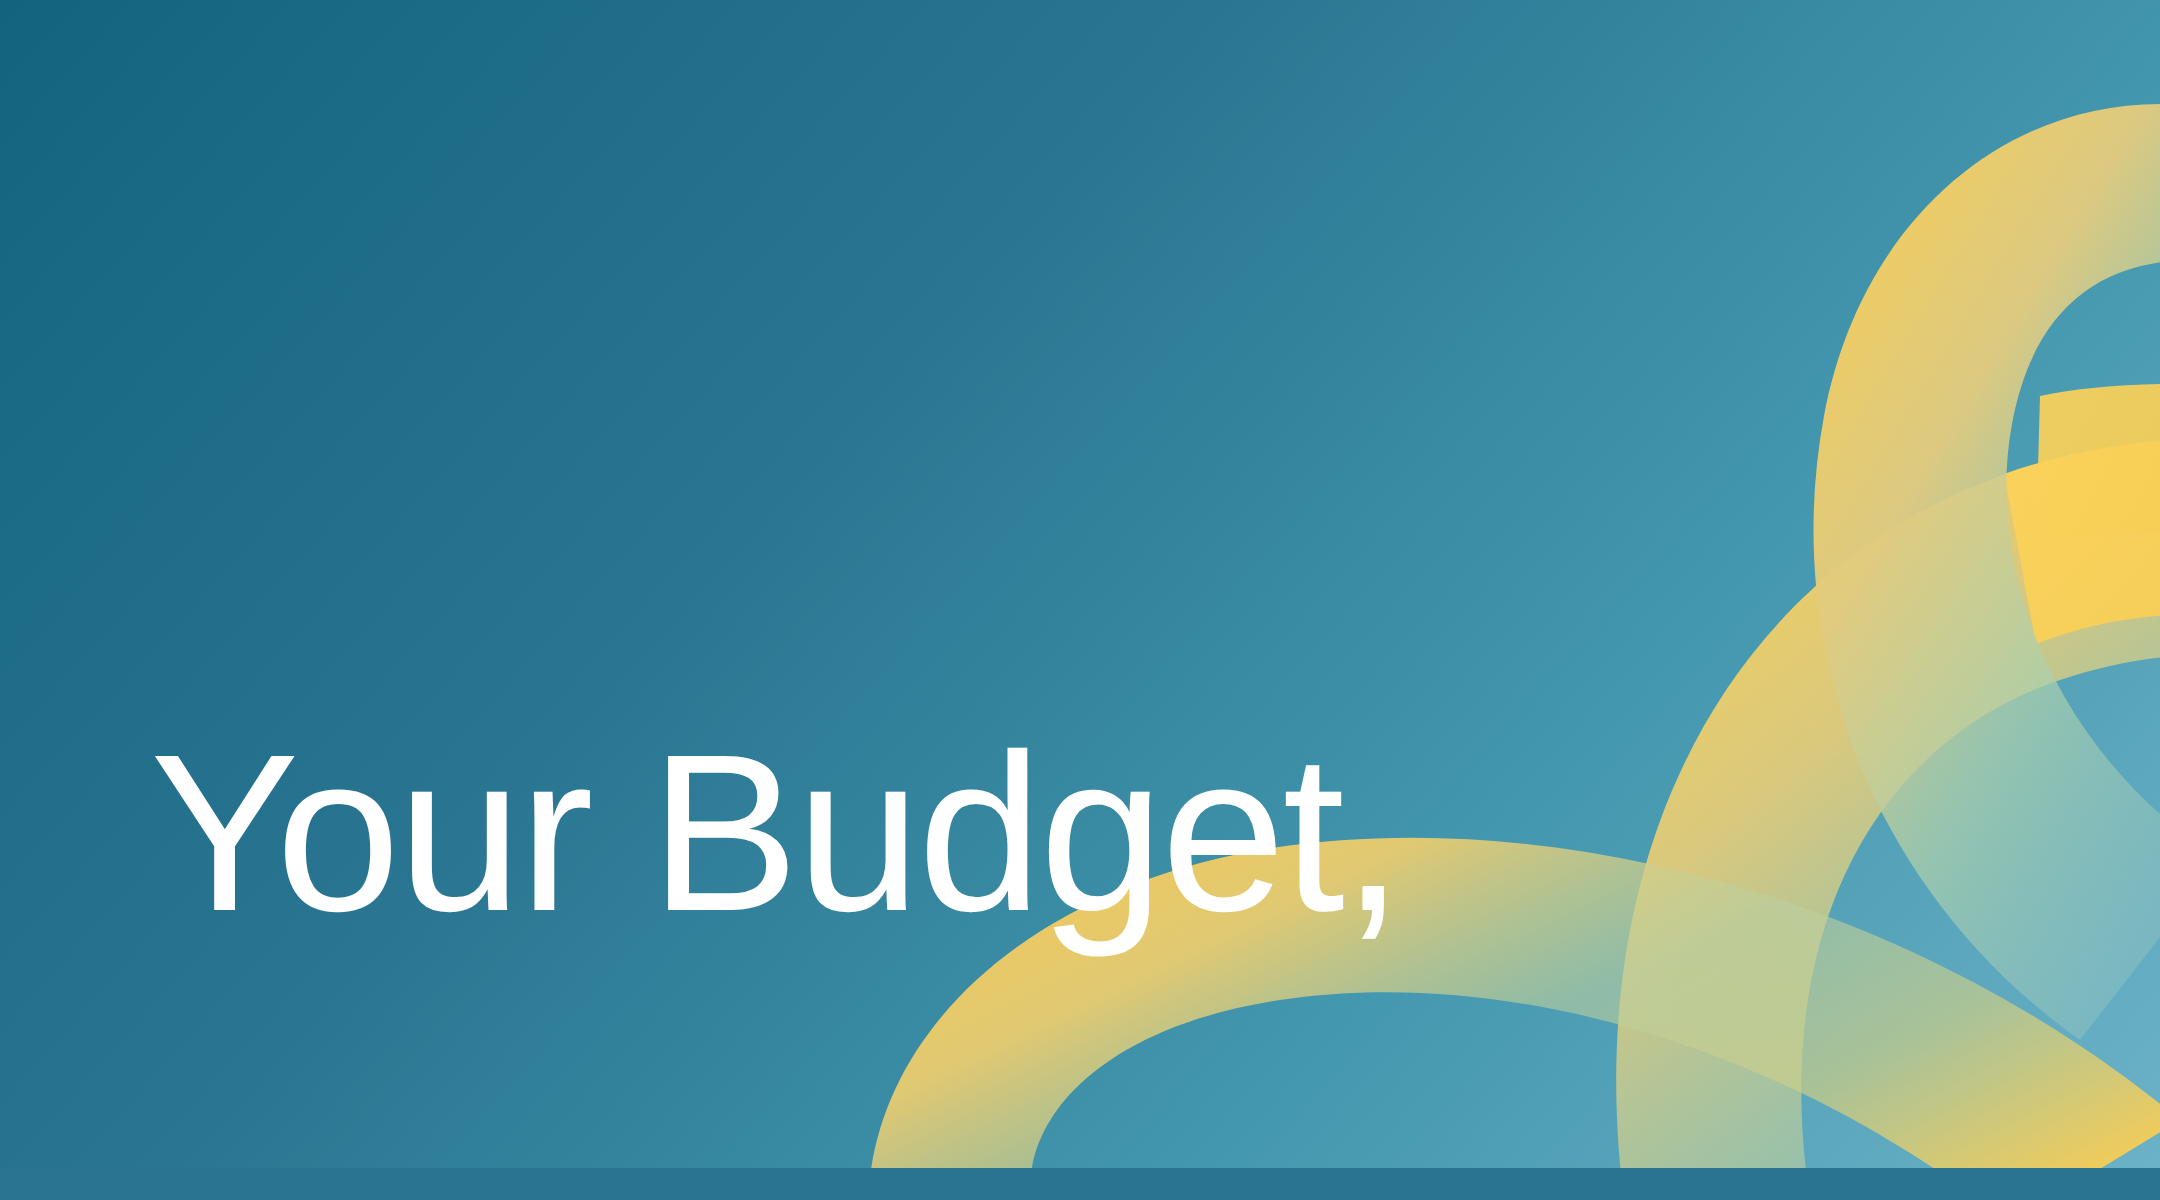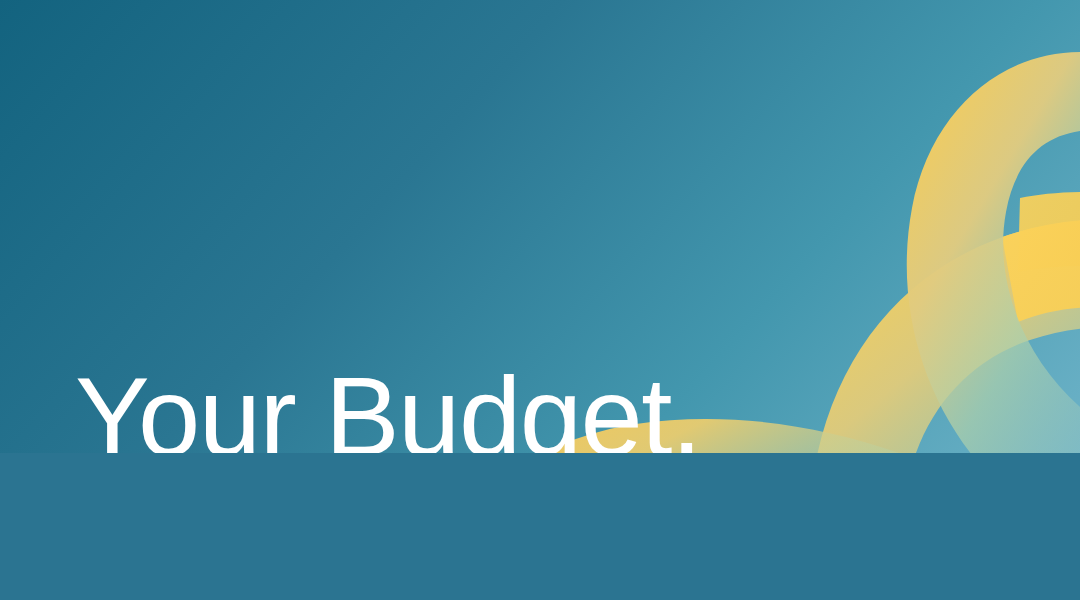--- a/index.html
+++ b/index.html
@@ -3,21 +3,21 @@
 <meta charset="utf-8">
 <style>
   html, body {
     margin: 0;
     padding: 0;
     background: #2b7491;
   }
   #slide {
     position: relative;
     width: 1080px;
-    height: 453px;
+    height: 584px;
     overflow: hidden;
     font-family: "Liberation Sans", sans-serif;
     background: linear-gradient(132deg, #13637f 0%, #2a7692 38%, #4397ae 70%, #6cb2c7 100%);
   }
   
   #decor {
     position: absolute;
     inset: 0;
     width: 1080px;
     height: 600px;

